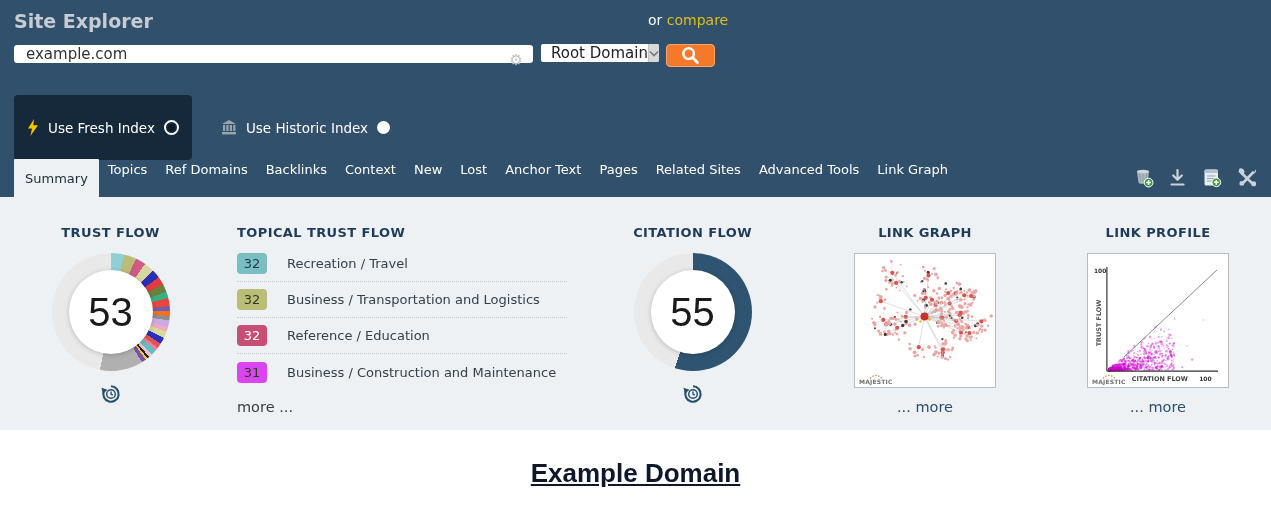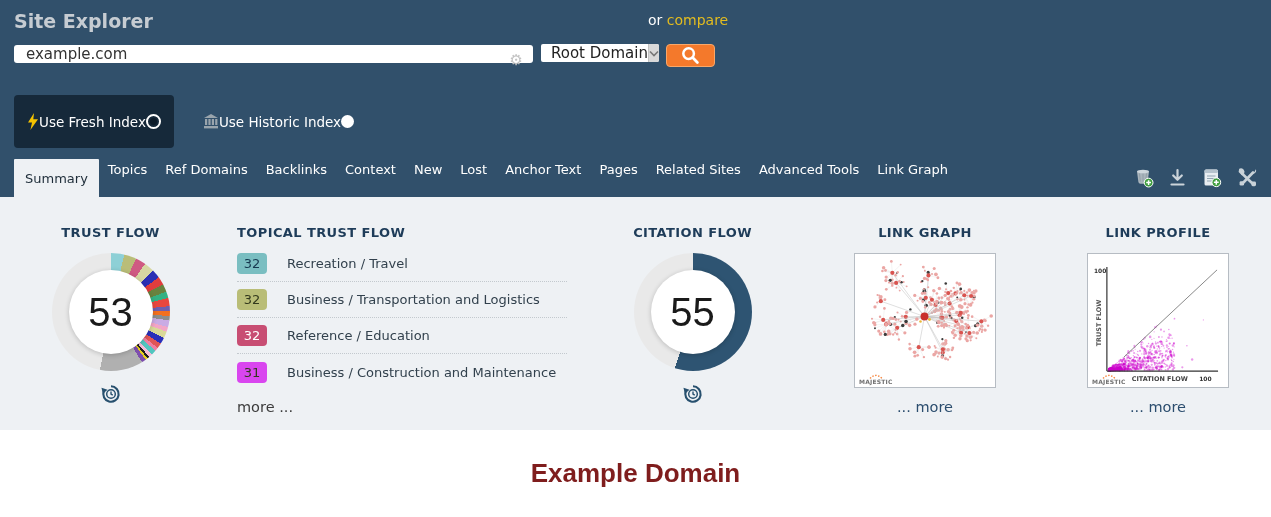--- a/index.html
+++ b/index.html
@@ -15,21 +15,21 @@
   .search-row{position:absolute;left:14px;top:44px;display:flex;align-items:flex-start;height:37px}
   .search-box{position:relative;width:519px}
   .search-box input{width:100%;height:100%;border:none;border-radius:3px;padding:0 34px 0 12px;font-size:15px;color:#333;font-family:inherit;outline:none}
   .gear{position:absolute;right:10px;top:9px;color:#c3c3c3;font-size:15px;line-height:1;cursor:pointer}
   .scope-select{margin-left:8px;width:118px;background:#fff;border-radius:2px;display:flex;align-items:center;justify-content:space-between;cursor:pointer;overflow:hidden}
   .scope-label{padding-left:10px;font-size:15px;color:#222;white-space:nowrap}
   .scope-arrow{width:22px;align-self:stretch;background:#d9d9d9;border-left:1px solid #c2c2c2;display:flex;align-items:center;justify-content:center}
   .search-btn{margin-left:7px;width:49px;background:#f4792b;border:1px solid #f9a768;border-radius:4px;display:flex;align-items:center;justify-content:center;cursor:pointer}
 
   .index-row{position:absolute;left:14px;top:95px;display:flex;align-items:center}
-  .index-toggle{display:flex;align-items:center;color:#fff;font-size:13.5px;padding:18px 13px;border-radius:4px;cursor:pointer;white-space:nowrap}
+  .index-toggle{display:flex;align-items:center;gap:9px;color:#fff;font-size:13.5px;padding:24px 13px;border-radius:4px;cursor:pointer;white-space:nowrap}
   .index-toggle.active{background:#16293a}
   .index-toggle.historic{margin-left:16px}
   .radio-sel{width:15px;height:15px;border:2px solid #fff;border-radius:50%;position:relative;flex:0 0 auto}
   .radio-sel::after{content:"";position:absolute;inset:2px;background:#0c1b29;border-radius:50%}
   .radio-un{width:13px;height:13px;background:#fff;border-radius:50%;flex:0 0 auto}
 
   .tabbar{position:absolute;left:0;right:0;bottom:0;display:flex;align-items:flex-end;padding:0 14px}
   .tab{padding:10px 9px 20px;font-size:13px;color:#fff;cursor:pointer;text-decoration:none;white-space:nowrap}
   .tab.active{background:#eef1f4;color:#1d2c38;padding:12px 11px 11px;border-radius:1px 1px 0 0}
   .toolbar{position:absolute;right:13px;bottom:9px;display:flex;gap:14px;align-items:center}
@@ -1889,14 +1889,14 @@
           </svg>
         <span class="wm-text">MAJESTIC</span>
       </span>
     </div>
     <span class="more-link">... more</span>
   </div>
 
 </div>
 
 <div class="page-body">
-  <div class="domain-heading" style="color: #7f1d1d;">Example Domain</div>
+  <div class="domain-heading" style="color: #0f172a; text-decoration: underline;">Example Domain</div>
 </div>
 
 </body></html>

